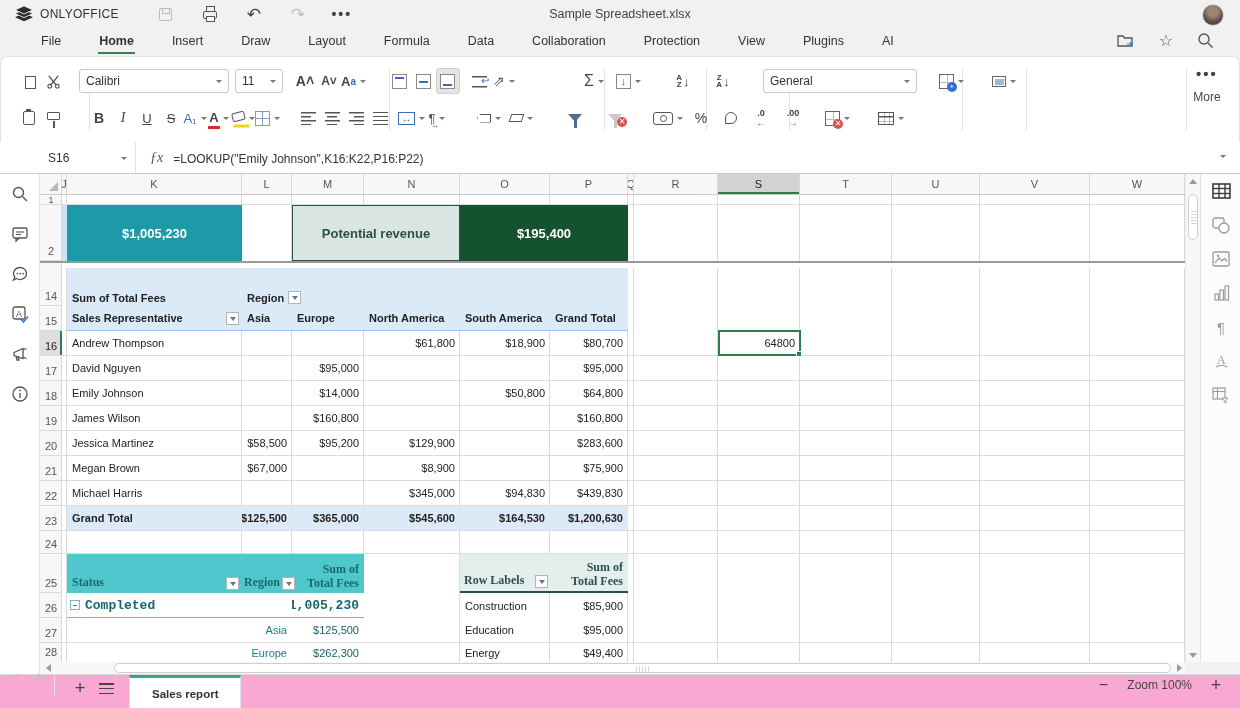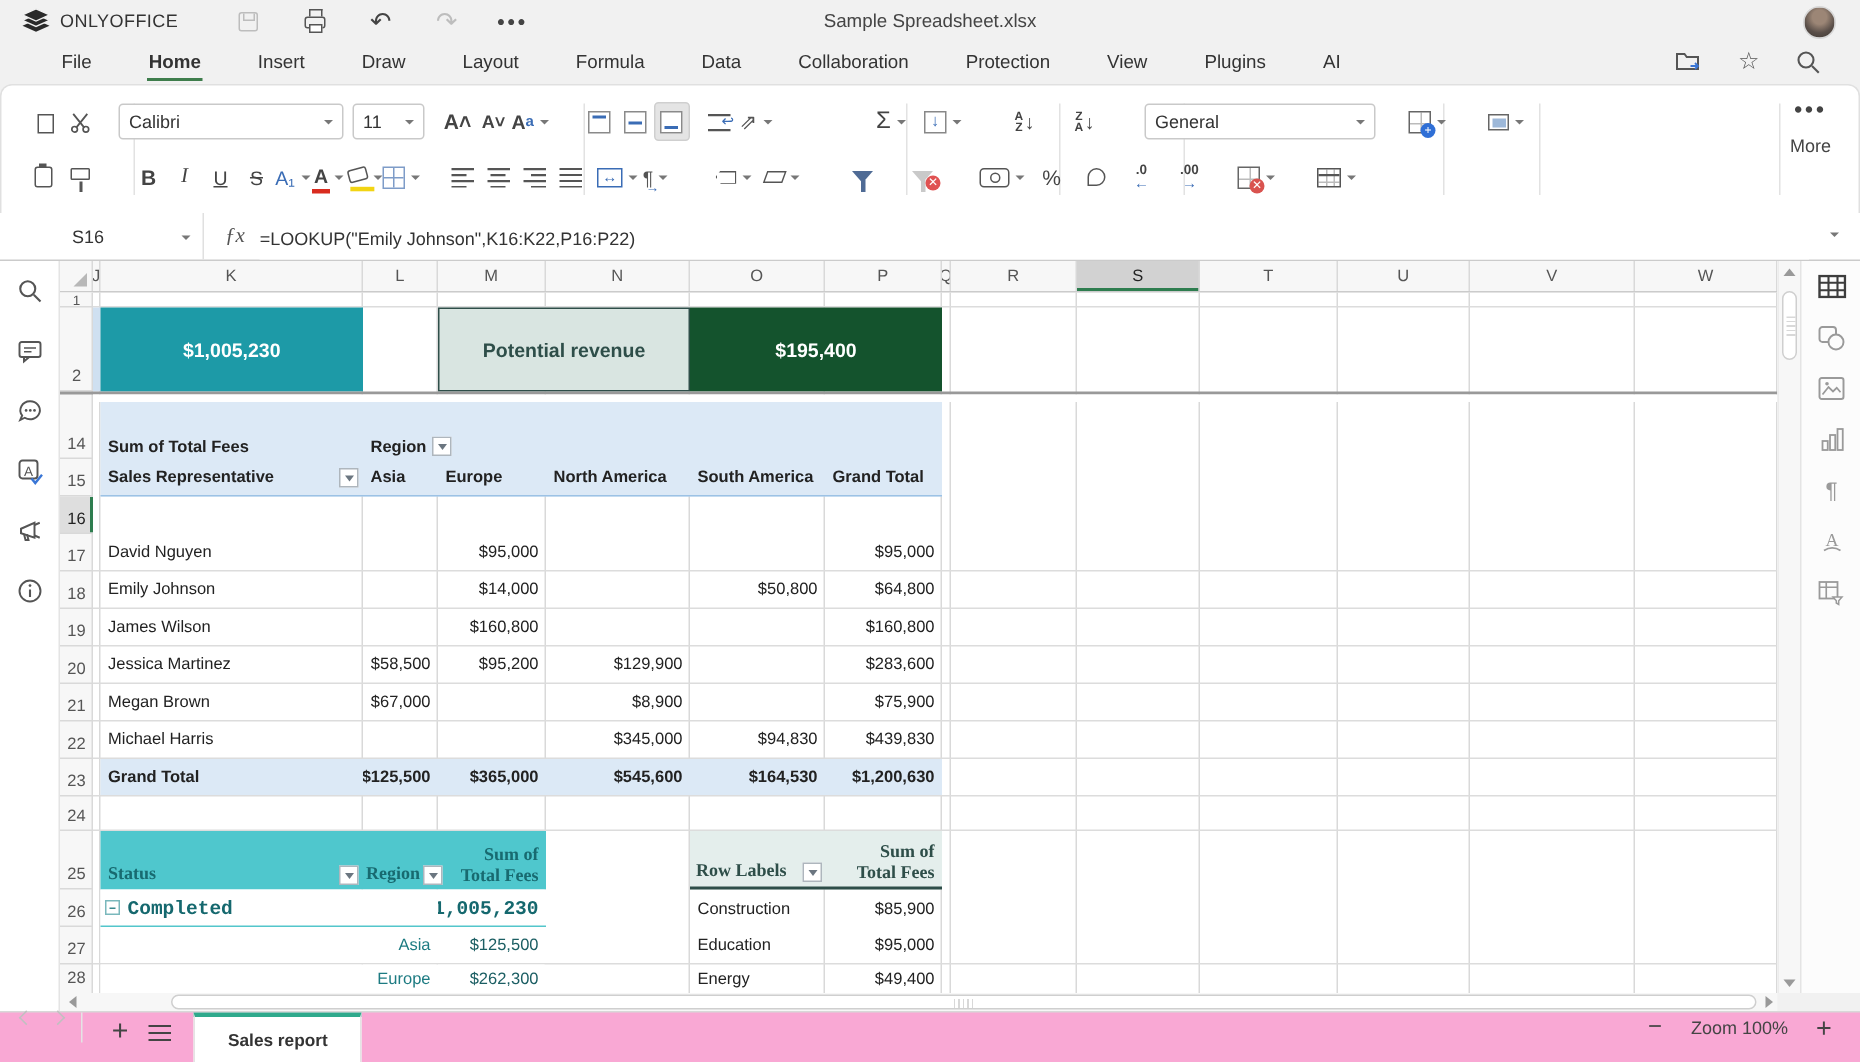--- a/index.html
+++ b/index.html
@@ -618,20 +618,33 @@
             <span class="fbtn"></span>
           </div>
         <div class="cell wL bold name">Asia</div>
         <div class="cell wM bold name">Europe</div>
         <div class="cell wN bold name">North America</div>
         <div class="cell wO bold name">South America</div>
         <div class="cell wP bold name">Grand Total</div>
       </div>
     </div>
 
+    <div class="srow" style="top:157px;height:25px">
+      <div class="cell wJ"></div>
+      <div class="cell wK name">Andrew Thompson</div>
+      <div class="cell wL num"></div>
+      <div class="cell wM num"></div>
+      <div class="cell wN num">$61,800</div>
+      <div class="cell wO num">$18,900</div>
+      <div class="cell wP num">$80,700</div>
+      <div class="acell">
+          <span>64800</span>
+          <span class="ahandle"></span>
+        </div>
+    </div>
     <div class="srow" style="top:182px;height:25px">
       <div class="cell wJ"></div>
       <div class="cell wK name">David Nguyen</div>
       <div class="cell wL num"></div>
       <div class="cell wM num">$95,000</div>
       <div class="cell wN num"></div>
       <div class="cell wO num"></div>
       <div class="cell wP num">$95,000</div>
     </div>
     <div class="srow" style="top:207px;height:25px">

